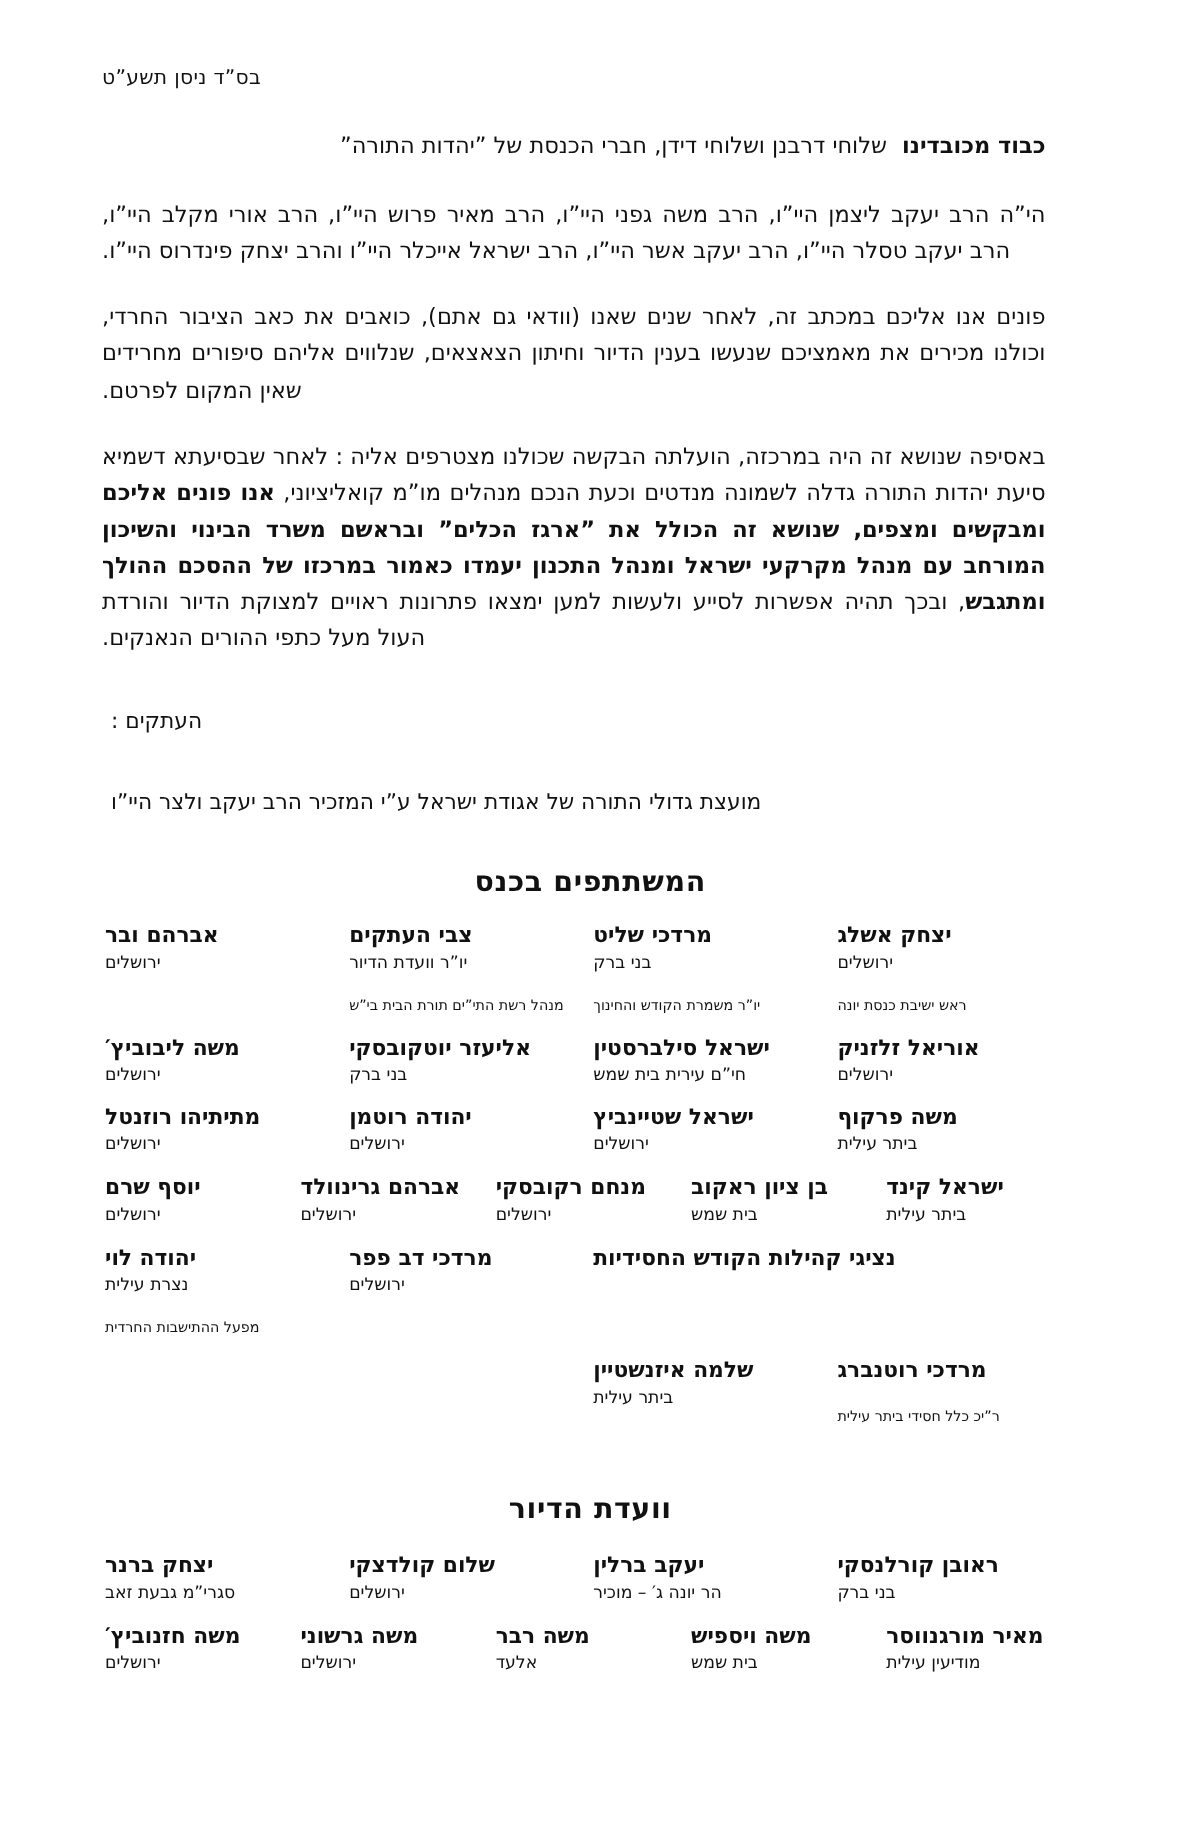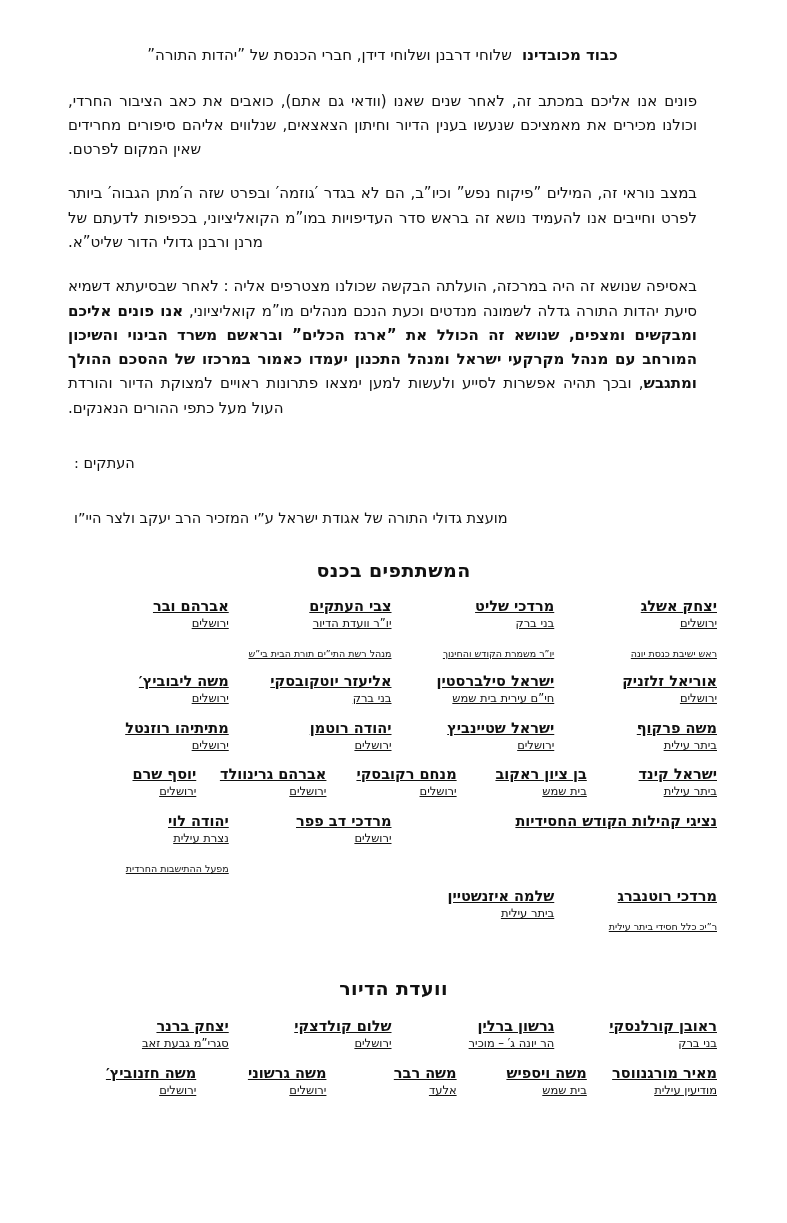--- a/index.html
+++ b/index.html
@@ -29,21 +29,21 @@
     text-align: left;
     font-size: 13.5px;
     letter-spacing: .2px;
     margin: 0 0 26px 0;
     direction: rtl;
   }
 
   .salutation {
     font-size: 15px;
     margin: 0 0 22px 0;
-    text-align: center;
+    text-align: right;
     padding-right: 22px;
     line-height: 1.5;
   }
   .salutation b { font-weight: bold; }
   .salutation .sp { display: inline-block; width: 10px; }
 
   p.body {
     font-size: 15px;
     line-height: 1.62;
     text-align: justify;
@@ -76,24 +76,23 @@
     margin-top: 34px;
     margin-bottom: 16px;
   }
 
   table.people {
     width: 100%;
     border-collapse: collapse;
     table-layout: fixed;
   }
   table.people td {
-    text-align: right;
+    text-align: left;
     vertical-align: top;
     padding: 2px 2px 10px 2px;
-    text-decoration: underline;
   }
   .nm {
     font-size: 14.5px;
     font-weight: bold;
     line-height: 1.25;
     white-space: nowrap;
   }
   .city {
     font-size: 11.5px;
     line-height: 1.35;
@@ -110,27 +109,28 @@
     font-size: 14.5px;
     font-weight: bold;
     line-height: 1.25;
   }
 </style>
 </head>
 <body>
 
 <div class="page">
 
+  <div class="bsd">בס”ד ניסן תשע”ט</div>
 
   <div class="salutation">
     <b>כבוד מכובדינו</b><span class="sp"></span><span>שלוחי דרבנן ושלוחי דידן, חברי הכנסת של ”יהדות התורה”</span>
   </div>
 
+  <p class="body">הי”ה הרב יעקב ליצמן היי”ו, הרב משה גפני היי”ו,  הרב מאיר פרוש היי”ו, הרב אורי מקלב היי”ו,  הרב יעקב טסלר היי”ו,  הרב יעקב אשר היי”ו, הרב ישראל אייכלר היי”ו והרב יצחק פינדרוס היי”ו.</p>
   <p class="body">פונים אנו אליכם במכתב זה, לאחר שנים שאנו (וודאי גם אתם), כואבים את כאב הציבור החרדי, וכולנו מכירים את מאמציכם שנעשו בענין הדיור וחיתון הצאצאים, שנלווים אליהם סיפורים מחרידים שאין המקום לפרטם.</p>
-  <p class="body">במצב נוראי זה, המילים ”פיקוח נפש” וכיו”ב, הם לא בגדר ′גוזמה′ ובפרט שזה ה′מתן הגבוה′ ביותר לפרט וחייבים אנו להעמיד נושא זה בראש סדר העדיפויות במו”מ הקואליציוני, בכפיפות לדעתם של מרנן ורבנן גדולי הדור שליט”א.</p>
 
   <p class="body"><span>באסיפה שנושא זה היה במרכזה, הועלתה הבקשה שכולנו מצטרפים אליה : לאחר שבסיעתא דשמיא סיעת יהדות התורה גדלה לשמונה מנדטים וכעת הנכם מנהלים מו”מ קואליציוני, </span><b>אנו פונים אליכם ומבקשים ומצפים, שנושא זה הכולל את ”ארגז הכלים”  ובראשם משרד הבינוי והשיכון המורחב עם מנהל מקרקעי ישראל ומנהל התכנון יעמדו כאמור במרכזו של ההסכם ההולך ומתגבש</b><span>, ובכך תהיה אפשרות לסייע ולעשות למען ימצאו פתרונות ראויים למצוקת הדיור והורדת העול מעל כתפי ההורים הנאנקים.</span></p>
 
   <div class="copies">
     <span class="ln">העתקים :</span>
     <span class="ln">מועצת גדולי התורה של אגודת ישראל ע”י המזכיר הרב יעקב ולצר היי”ו</span>
   </div>
 
   <h2 class="section-title">המשתתפים בכנס</h2>
 
@@ -258,21 +258,21 @@
   <h2 class="section-title second">וועדת הדיור</h2>
 
   <table class="people">
     <tbody>
       <tr>
         <td>
           <div class="nm">ראובן קורלנסקי</div>
           <div class="city">בני ברק</div>
         </td>
         <td>
-          <div class="nm">גרשון ברלין</div>
+          <div class="nm">יעקב ברלין</div>
           <div class="city">הר יונה ג′ – מוכיר</div>
         </td>
         <td>
           <div class="nm">שלום קולדצקי</div>
           <div class="city">ירושלים</div>
         </td>
         <td>
           <div class="nm">יצחק ברנר</div>
           <div class="city">סגרי”מ גבעת זאב</div>
         </td>

